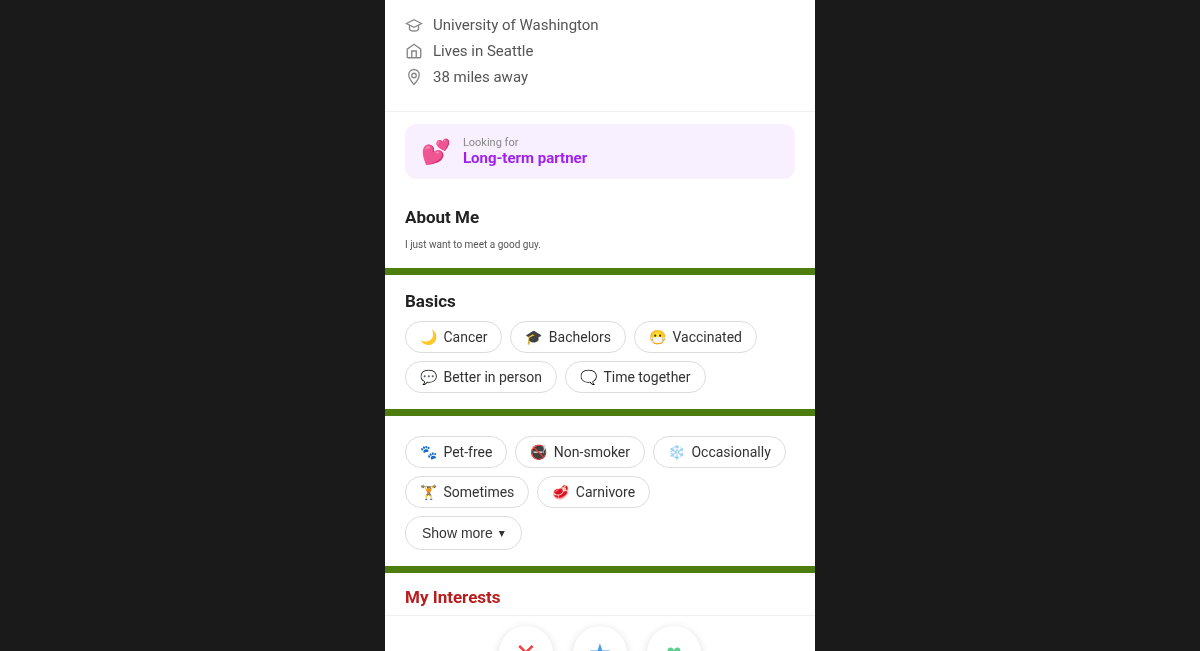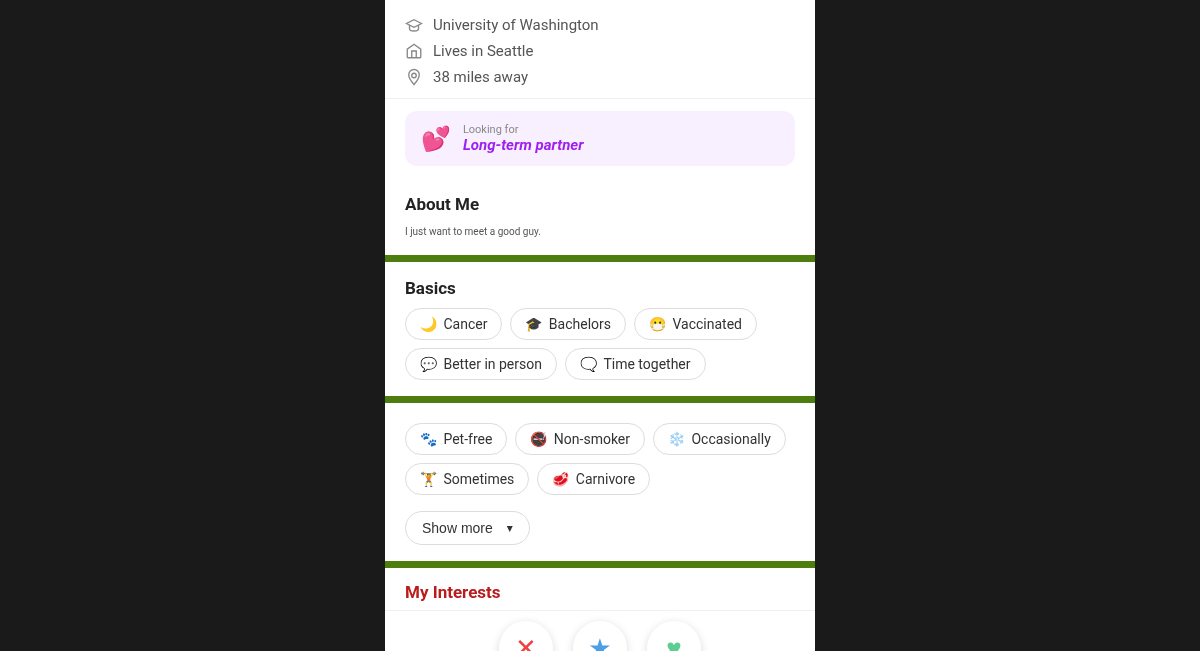--- a/index.html
+++ b/index.html
@@ -26,21 +26,21 @@
       border-bottom: 1px solid #f0f0f0;
     }
     .info-row {
       display: flex;
       align-items: center;
       gap: 10px;
       margin-bottom: 8px;
       color: #555;
       font-size: 15px;
     }
-    .info-row:last-child { margin-bottom: 0; }
+    .info-row:last-child { margin-bottom: 13px; }
     .icon-svg {
       width: 18px;
       height: 18px;
       flex-shrink: 0;
       color: #888;
     }
 
     .looking-for-banner {
       margin: 12px 20px;
       background: #f8f0ff;
@@ -54,21 +54,20 @@
       font-size: 24px;
     }
     .looking-for-label {
       font-size: 11px;
       color: #888;
     }
     .looking-for-value {
       font-size: 15px;
       font-weight: 700;
       color: #a020f0;
-      font-style: italic;
     }
 
     .section {
       padding: 16px 20px;
       border-bottom: 7px solid #4d7c0f;
     }
     .section-title {
       font-size: 17px;
       font-weight: 700;
       color: #222;
@@ -98,29 +97,29 @@
       background: #fff;
       white-space: nowrap;
     }
     .tag-icon {
       font-size: 14px;
     }
 
     .show-more-btn {
       display: flex;
       align-items: center;
-      gap: 14px;
+      gap: 6px;
       padding: 8px 16px;
       border: 1.5px solid #ddd;
       border-radius: 50px;
       font-size: 14px;
       color: #333;
       background: #fff;
       cursor: pointer;
-      margin-top: 16px;
+      margin-top: 8px;
     }
     .show-more-chevron {
       font-size: 12px;
     }
 
     .action-bar {
       display: flex;
       justify-content: center;
       align-items: center;
       gap: 20px;

